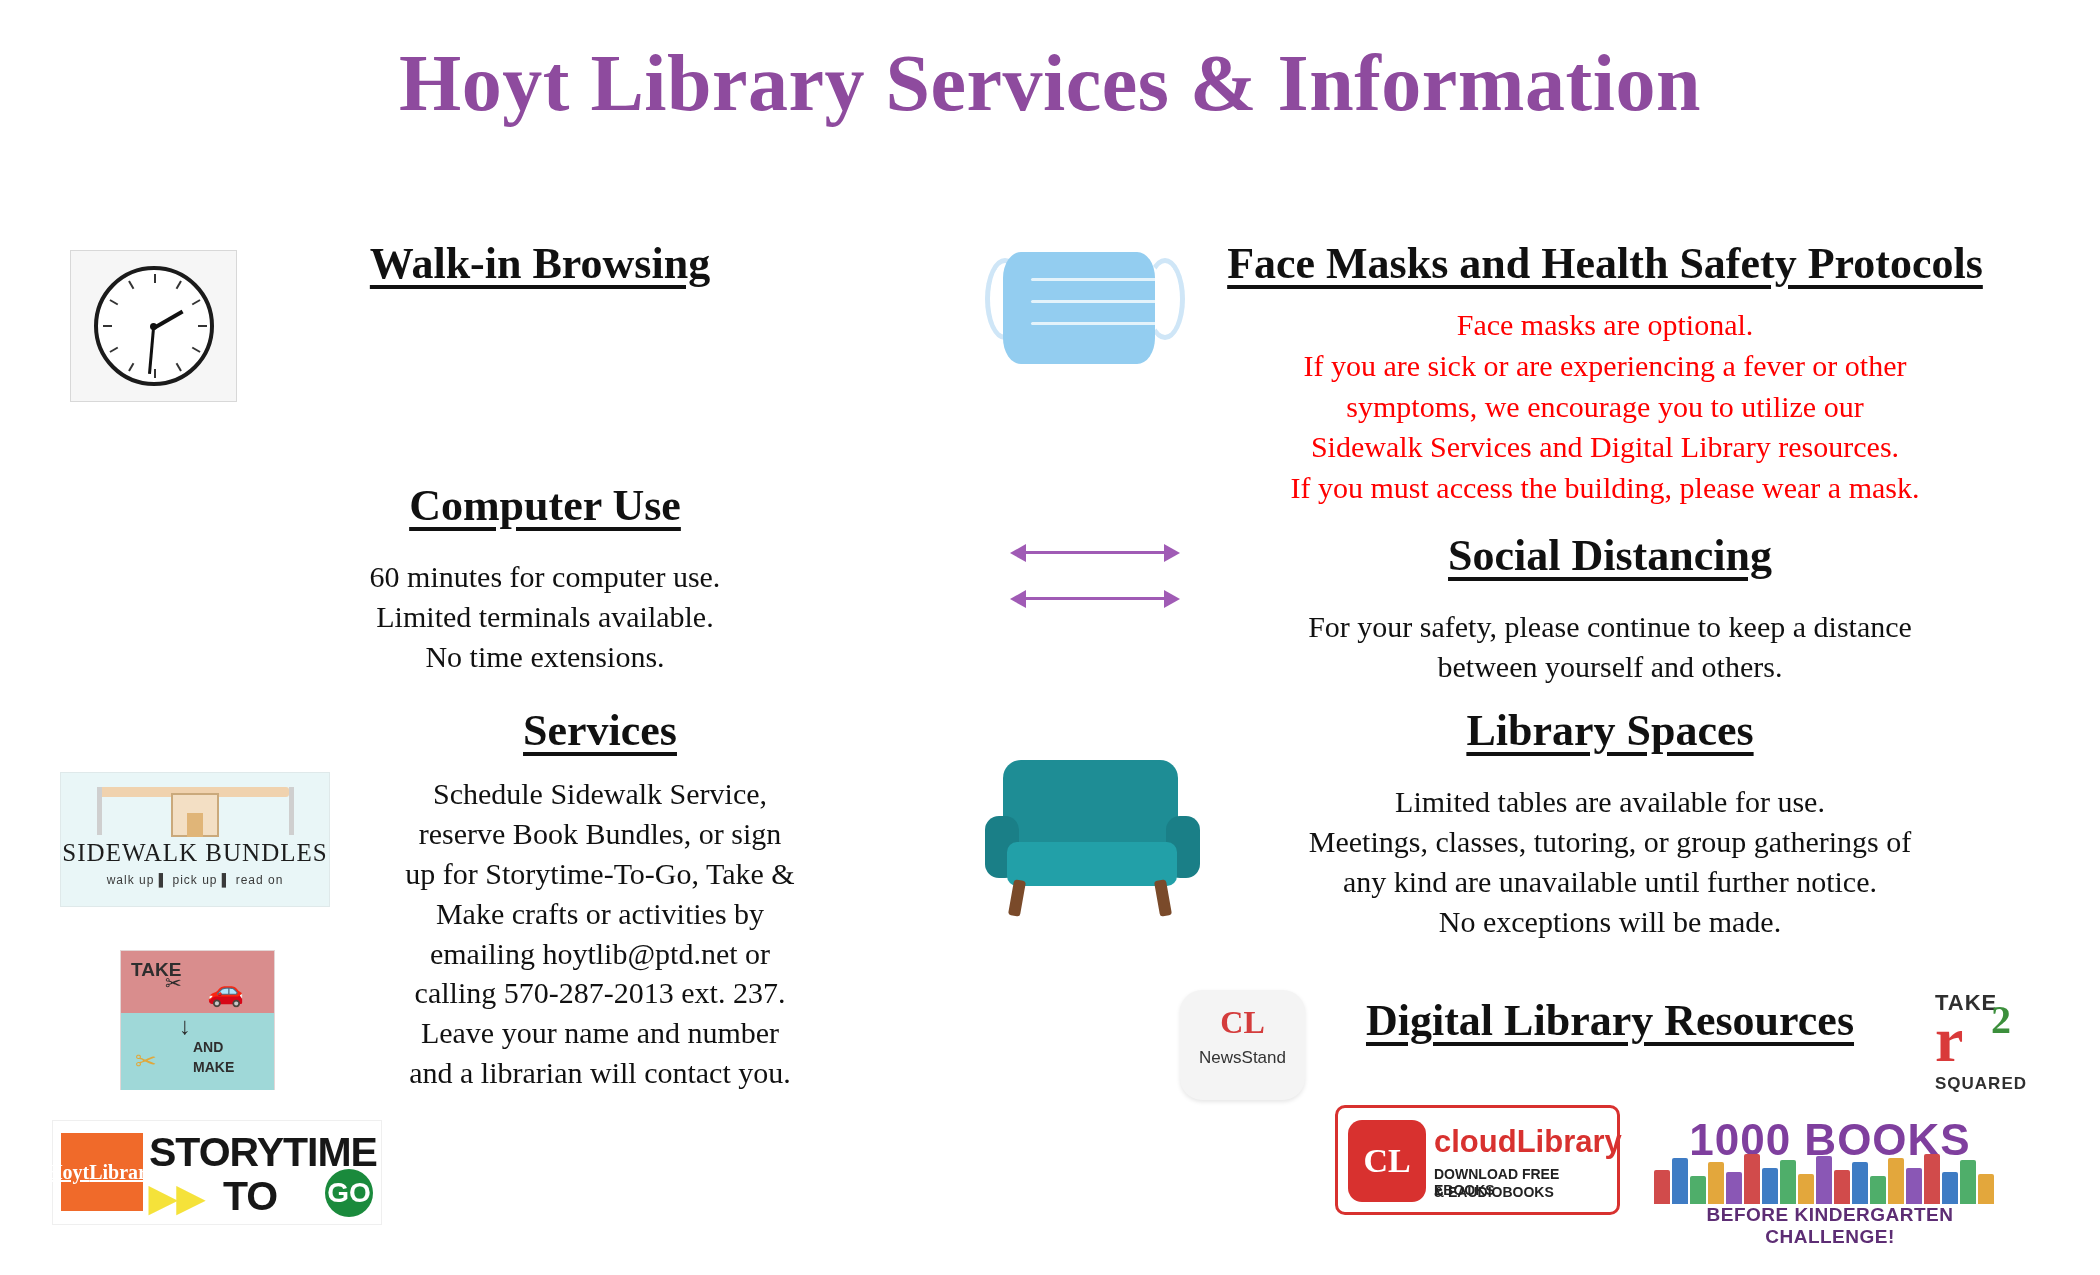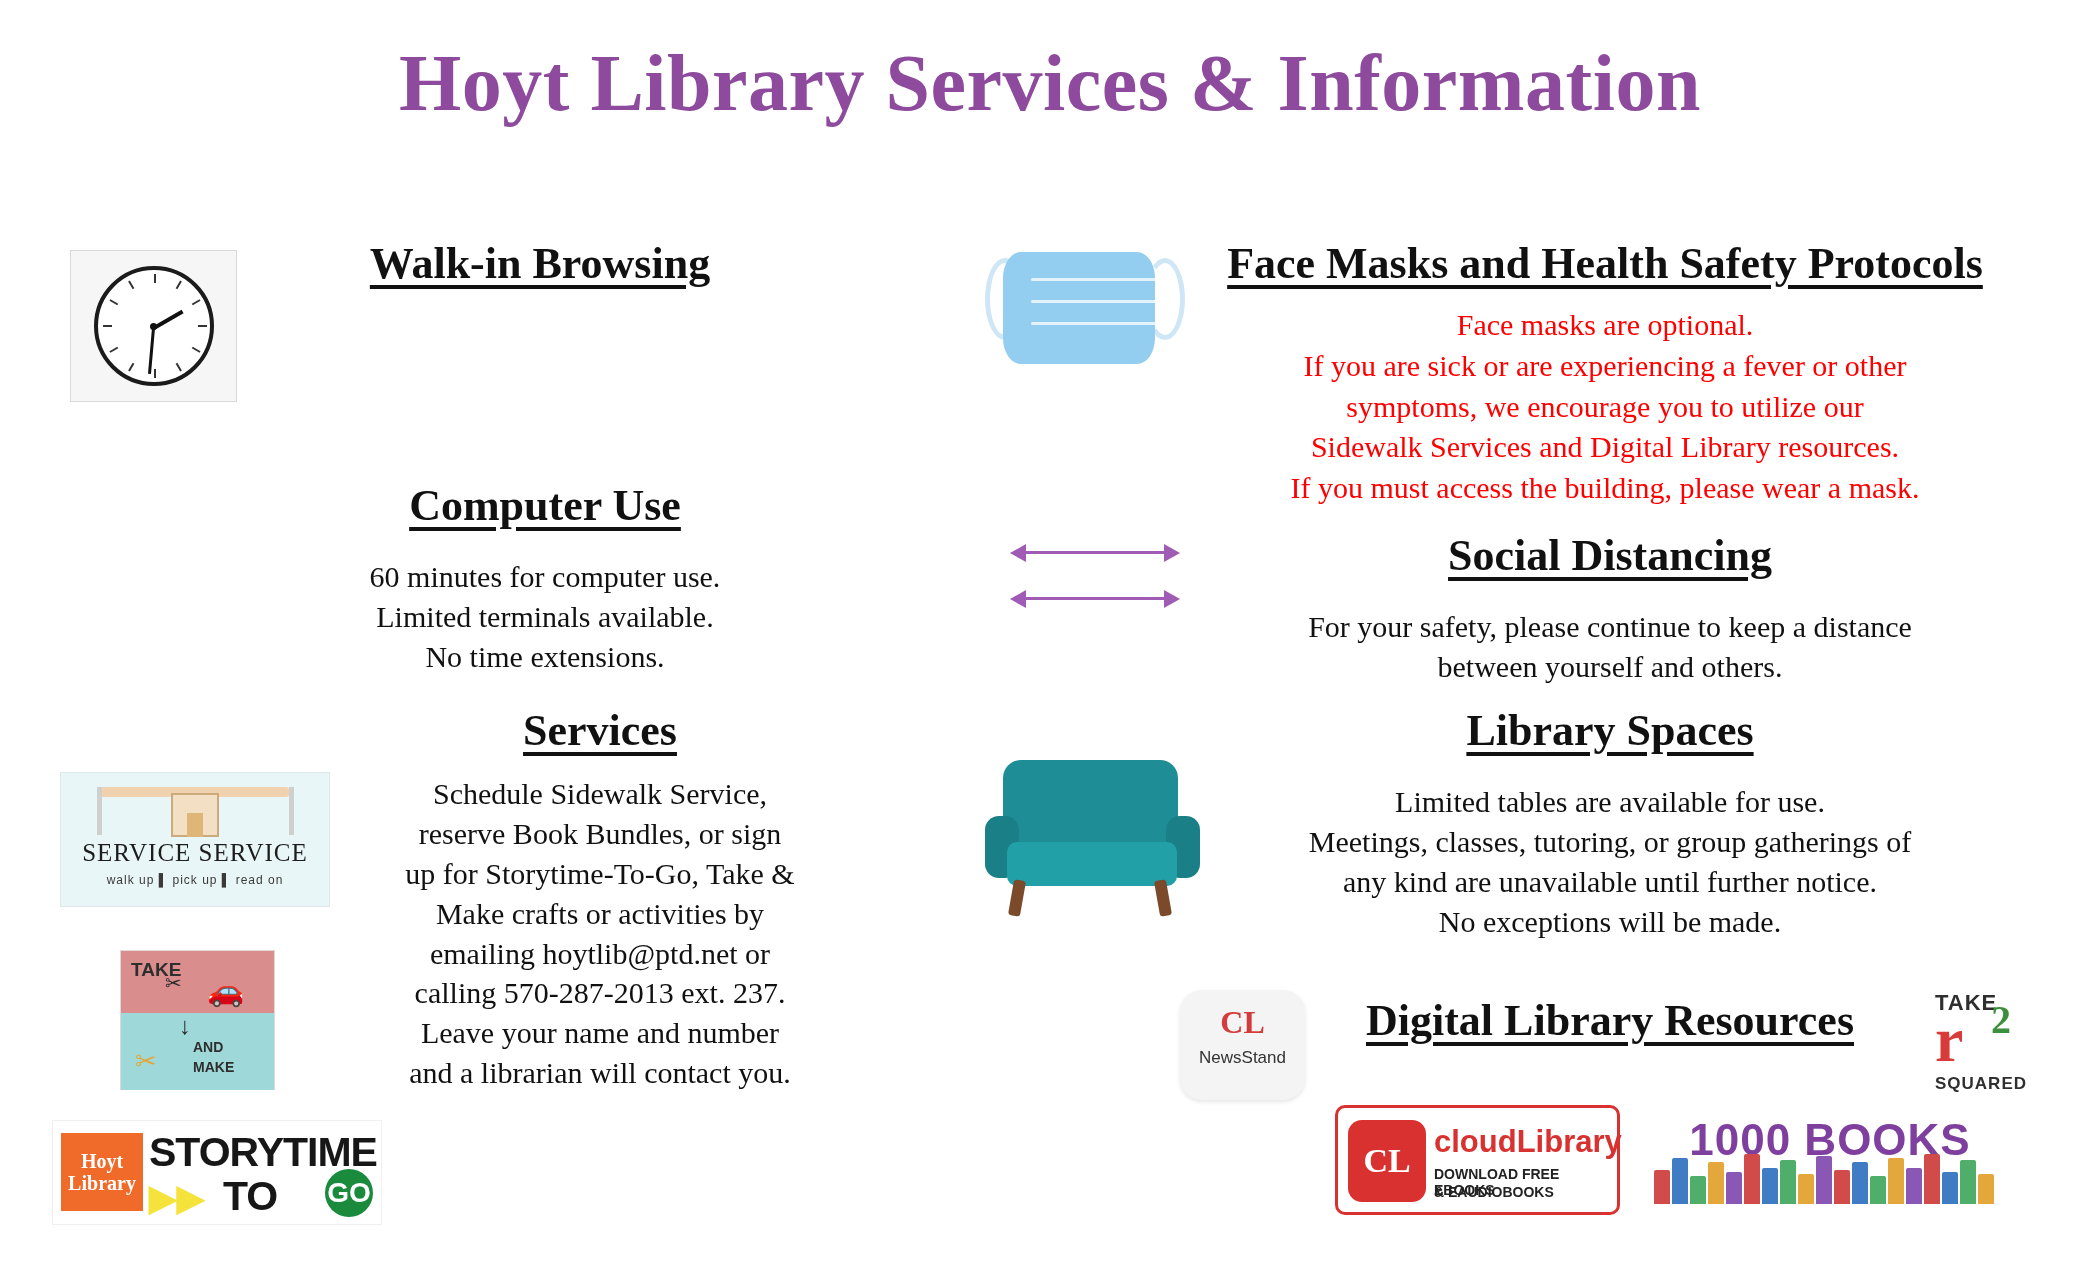--- a/index.html
+++ b/index.html
@@ -223,24 +223,24 @@
     left: 52px; top: 1120px;
     width: 330px; height: 105px;
     background: #ffffff;
     border: 1px solid #efefef;
     box-sizing: border-box;
   }
   .st-hoyt {
     position: absolute; left: 8px; top: 12px;
     width: 82px; height: 78px;
     background: #f06a2a;
-    display: flex; flex-direction: column;
+    display: flex; flex-direction: row;
     align-items: center; justify-content: center;
     color: #fff; font-family: "Liberation Serif", serif;
-    font-size: 20px; line-height: 1.1; font-weight: bold;
+    font-size: 20px; line-height: 1.1; font-weight: bold; text-decoration: underline;
   }
   .st-story {
     position: absolute; left: 96px; top: 8px;
     font-family: "Liberation Sans", sans-serif;
     font-weight: bold; font-size: 41px; letter-spacing: -1px;
     color: #171717;
   }
   .st-togo {
     position: absolute; left: 170px; top: 52px;
     font-family: "Liberation Sans", sans-serif;
@@ -481,21 +481,21 @@
 Limited terminals available.
 No time extensions.</div>
   </div>
 
   <div class="sidewalk-logo">
     <div class="sw-awning"></div>
     <div class="sw-post-l"></div>
     <div class="sw-post-r"></div>
     <div class="sw-house"></div>
     <div class="sw-door"></div>
-    <div class="sw-title">SERVICE SERVICE</div>
+    <div class="sw-title">SIDEWALK BUNDLES</div>
     <div class="sw-sub">walk up  ▌ pick up  ▌ read on</div>
   </div>
 
   <div class="takemake">
     <div class="tm-top"></div>
     <div class="tm-bottom"></div>
     <div class="tm-take">TAKE</div>
     <div class="tm-car">🚗</div>
     <div class="tm-scissor-top">✂</div>
     <div class="tm-arrow">↓</div>
@@ -615,20 +615,21 @@
       <div class="spine" style="left:180px; height:34px; background:#d14b4b;"></div>
       <div class="spine" style="left:198px; height:42px; background:#3f7cc4;"></div>
       <div class="spine" style="left:216px; height:28px; background:#4fae6a;"></div>
       <div class="spine" style="left:234px; height:46px; background:#e3a73c;"></div>
       <div class="spine" style="left:252px; height:36px; background:#8a57b5;"></div>
       <div class="spine" style="left:270px; height:50px; background:#d14b4b;"></div>
       <div class="spine" style="left:288px; height:32px; background:#3f7cc4;"></div>
       <div class="spine" style="left:306px; height:44px; background:#4fae6a;"></div>
       <div class="spine" style="left:324px; height:30px; background:#e3a73c;"></div>
     </div>
+    <div class="bk-sub">BEFORE KINDERGARTEN CHALLENGE!</div>
   </div>
 
   <div class="readsq">
     <div class="rs-read">TAKE</div>
     <div class="rs-r">r</div>
     <div class="rs-2">2</div>
     <div class="rs-sq">SQUARED</div>
   </div>
 
 </div>

